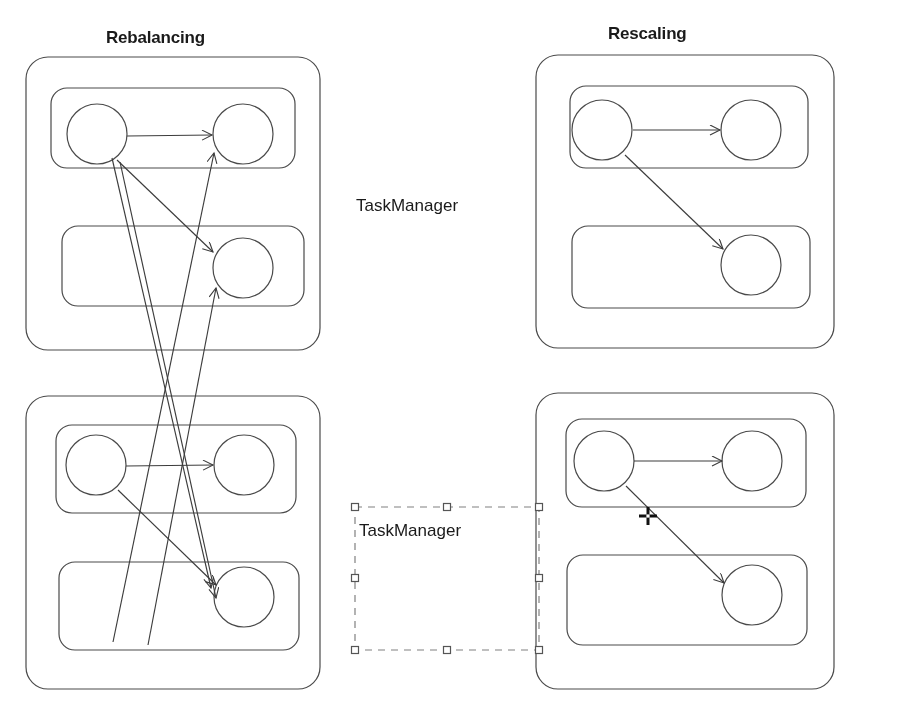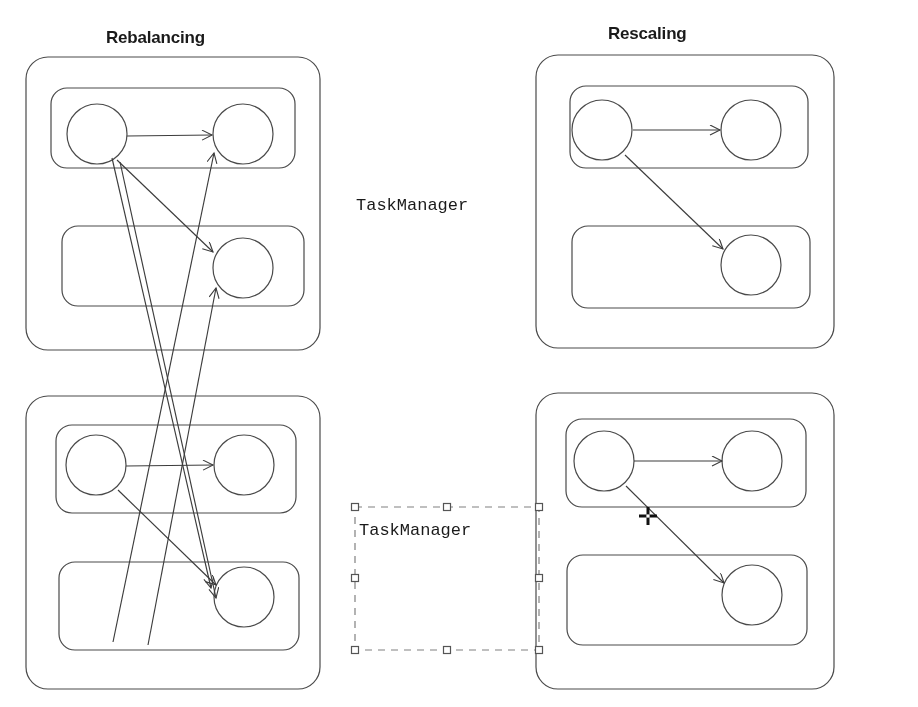--- a/index.html
+++ b/index.html
@@ -27,21 +27,21 @@
     position: absolute;
     font-family: "Liberation Sans", sans-serif;
     font-size: 17px;
     font-weight: bold;
     color: #1a1a1a;
     white-space: nowrap;
     letter-spacing: -0.2px;
   }
   .tm-label {
     position: absolute;
-    font-family: Liberation Mono, monospace;
+    font-family: Liberation Sans, sans-serif;
     font-size: 17px;
     font-weight: normal;
     color: #1a1a1a;
     white-space: nowrap;
   }
   #title-rebalancing { left: 106px; top: 28px; }
   #title-rescaling   { left: 608px; top: 24px; text-align: center; }
   #label-tm-top      { left: 356px; top: 196px; }
   #label-tm-bottom   { left: 359px; top: 521px; }
 </style>

